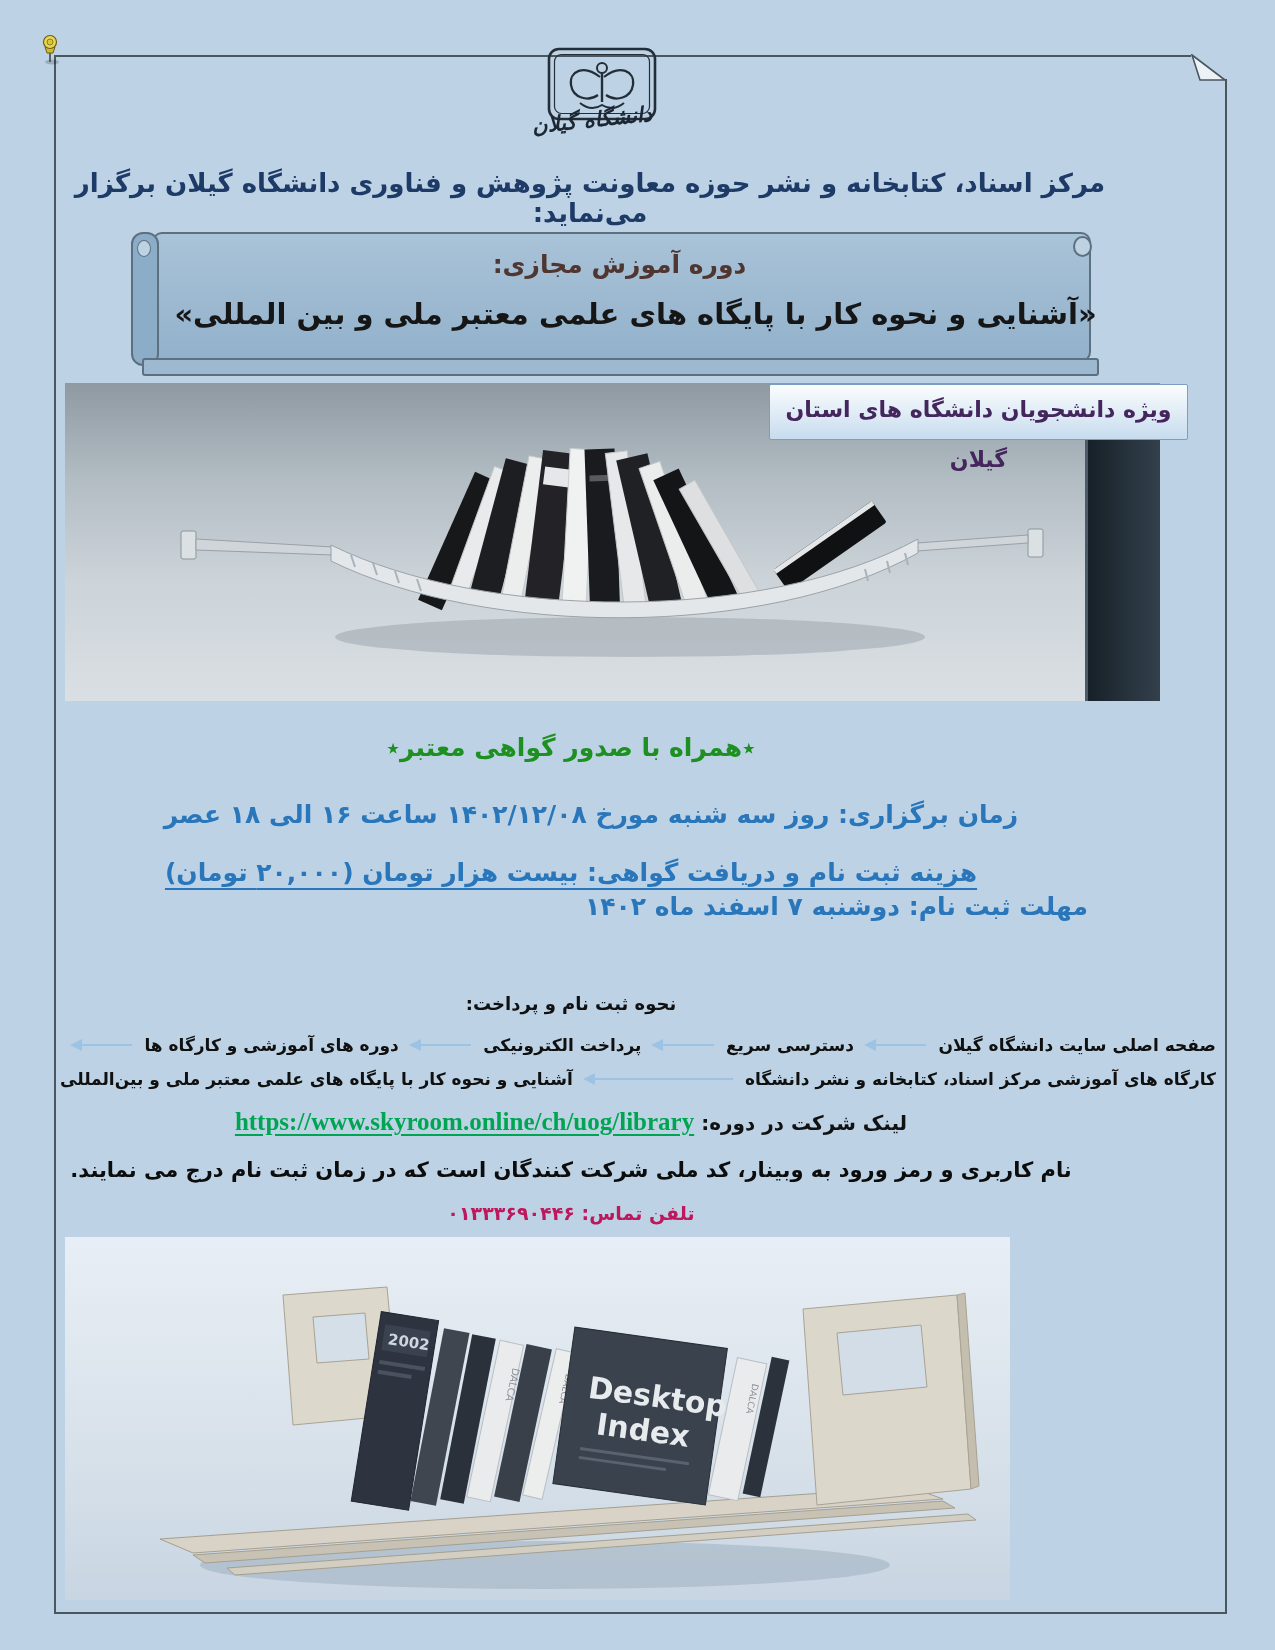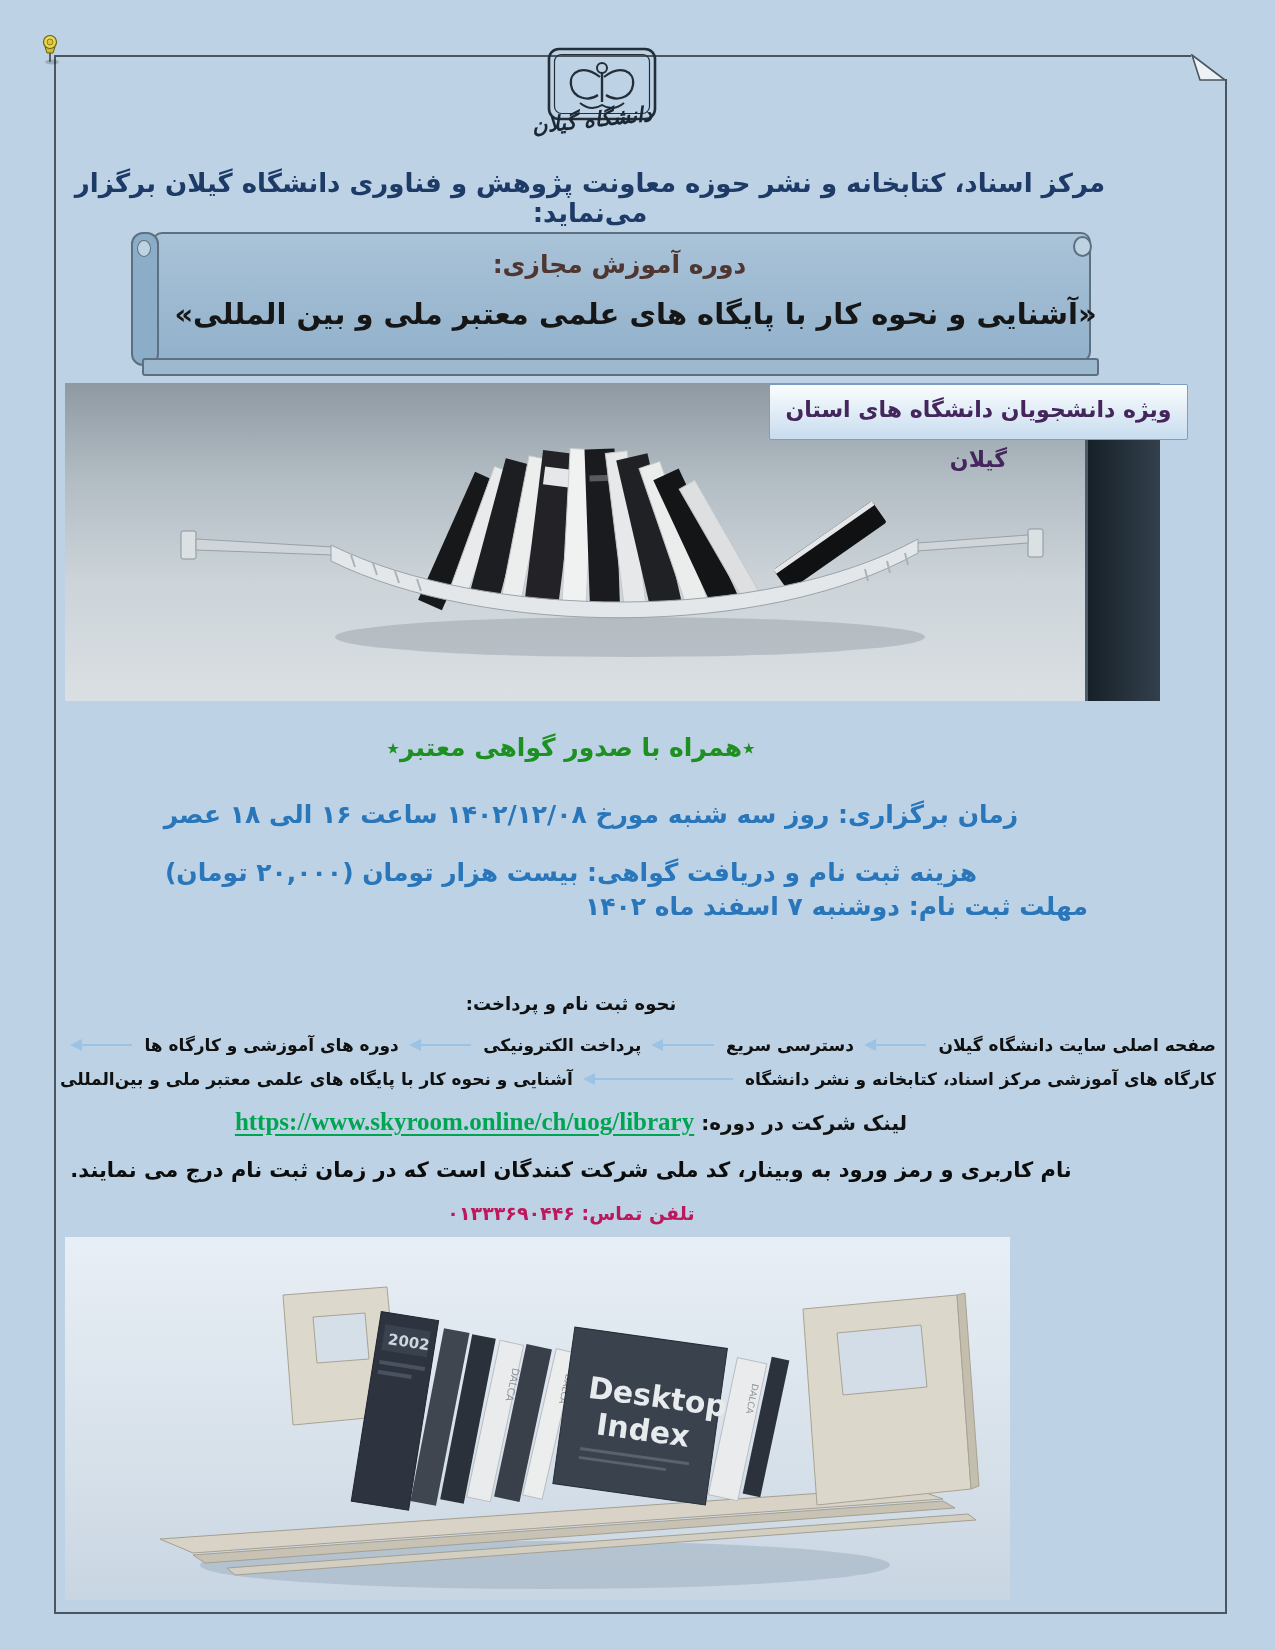--- a/index.html
+++ b/index.html
@@ -39,21 +39,21 @@
   .badge{position:absolute;left:737px;top:384px;width:417px;height:54px;line-height:50px;
     text-align:center;direction:rtl;font-size:22px;font-weight:bold;color:#44265c;
     background:linear-gradient(180deg,#fbfdfe 0%,#e3eef7 45%,#c7dcee 100%);
     border:1px solid #7d9ec2;border-radius:2px;z-index:5;margin-left:32px;}
   .photo1{position:absolute;left:65px;top:383px;width:1095px;height:318px;margin:0;}
   .photo2{position:absolute;left:65px;top:1237px;width:945px;height:363px;margin:0;}
   
   .cert-line{top:733px;font-size:25px;font-weight:bold;color:#1d9021;}
   .blue-line{font-size:25px;font-weight:bold;color:#2a76ba;}
   .schedule-line{top:800px;padding-left:20px;}
-  .fee-line{top:858px;text-underline-offset:7px;text-decoration-thickness:2px;}
+  .fee-line{top:858px;text-decoration:underline;text-underline-offset:7px;text-decoration-thickness:2px;}
   .deadline-line{top:892px;text-align:right;}
   .reg-heading{top:993px;font-size:18px;font-weight:bold;color:#101010;}
   
   .flow{position:absolute;left:56px;width:1164px;display:flex;direction:rtl;
     align-items:center;font-size:17px;font-weight:bold;color:#101010;box-sizing:border-box;padding:0 4px;}
   .flow1{top:1028px;height:34px;}
   .flow2{top:1062px;height:34px;}
   .flow-step{white-space:nowrap;}
   .fl-arrow{position:relative;flex:1 1 42px;height:2px;background:#9cc2e4;margin:0 12px;min-width:34px;}
   .fl-arrow::before{content:"";position:absolute;left:-2px;top:-5px;width:0;height:0;

